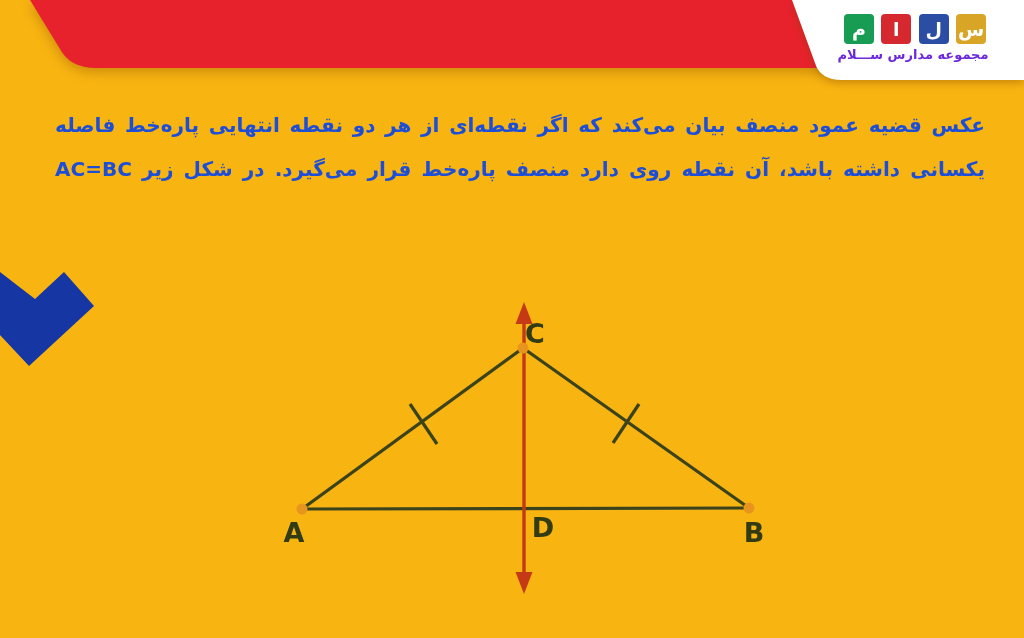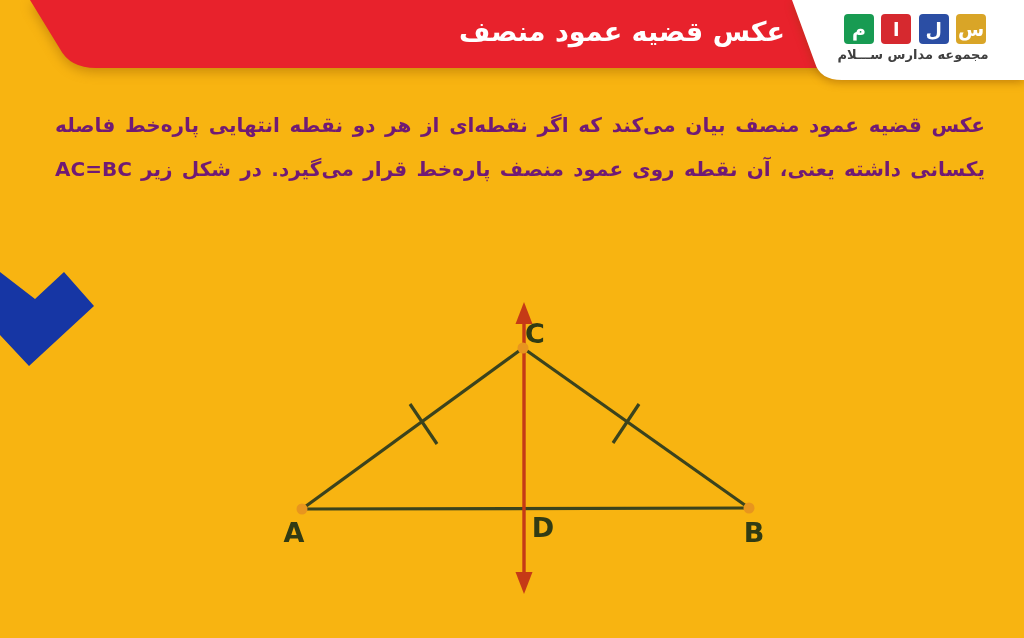--- a/index.html
+++ b/index.html
@@ -26,21 +26,21 @@
     display:flex;justify-content:space-between;direction:ltr;
   }
   .logo-sq{
     width:30px;height:30px;border-radius:4px;
     display:flex;align-items:center;justify-content:center;
     color:#ffffff;font-size:19px;font-weight:bold;line-height:30px;
   }
   .logo-subtitle{
     position:absolute;left:48px;top:47px;width:154px;
     direction:rtl;text-align:center;white-space:nowrap;
-    font-size:13px;font-weight:bold;color:#404040;
+    font-size:13px;font-weight:bold;color:#6d28d9;
   }
 
   
   .paragraph{
     position:absolute;left:55px;top:103px;width:930px;
     direction:rtl;color:#1D1D1B;font-size:20px;font-weight:bold;
   }
   .pline{
     height:44px;line-height:44px;overflow:hidden;
     text-align:justify;text-align-last:justify;-moz-text-align-last:justify;
@@ -57,21 +57,20 @@
 </head>
 <body>
 
 <div class="stage">
 
   <div class="banner-wrap">
     <svg width="1024" height="72">
       <path d="M30 0 H1024 V68 H96 Q70 68 60 49 Z" style="fill: rgb(232, 34, 44);"></path>
     </svg>
   </div>
-  <div class="banner-title" style="color: rgb(255, 255, 255);">عکس قضیه عمود منصف</div>
 
   <div class="logo-wrap">
     <svg width="236" height="84">
       <path d="M4 0 H236 V80 H54 Q32 80 27 63 Z" fill="#ffffff"></path>
     </svg>
   </div>
   <div class="logo-content">
     <div class="logo-squares">
       <div class="logo-sq" style="background-color: rgb(24, 155, 82);">
         <span>م</span>
@@ -82,23 +81,23 @@
       <div class="logo-sq" style="background-color: rgb(43, 78, 164);">
         <span>ل</span>
       </div>
       <div class="logo-sq" style="background-color: rgb(217, 165, 39);">
         <span>س</span>
       </div>
     </div>
     <div class="logo-subtitle">مجموعه مدارس ســـلام</div>
   </div>
 
-  <div class="paragraph" style="color: #701a75;">
+  <div class="paragraph" style="color: #1d4ed8;">
     <div class="pline">عکس قضیه عمود منصف بیان می‌کند که اگر نقطه‌ای از هر دو نقطه انتهایی پاره‌خط فاصله</div>
-    <div class="pline">یکسانی داشته یعنی، آن نقطه روی عمود منصف پاره‌خط قرار می‌گیرد. در شکل زیر AC=BC</div>
+    <div class="pline">یکسانی داشته باشد، آن نقطه روی دارد منصف پاره‌خط قرار می‌گیرد. در شکل زیر AC=BC</div>
   </div>
 
   <svg class="chevron" width="100" height="110">
     <polygon points="0,7 35,34 64,7 94,41 29,101 0,70" style="fill: rgb(22, 54, 164);"></polygon>
   </svg>
 
   <svg class="diagram" width="1024" height="638" viewBox="0 0 1024 638">
 
     <line x1="302" y1="509" x2="749" y2="508" stroke-width="3.2" style="stroke: rgb(59, 67, 29);"></line>
     <line x1="302" y1="509" x2="523" y2="348" stroke-width="3.2" style="stroke: rgb(59, 67, 29);"></line>

